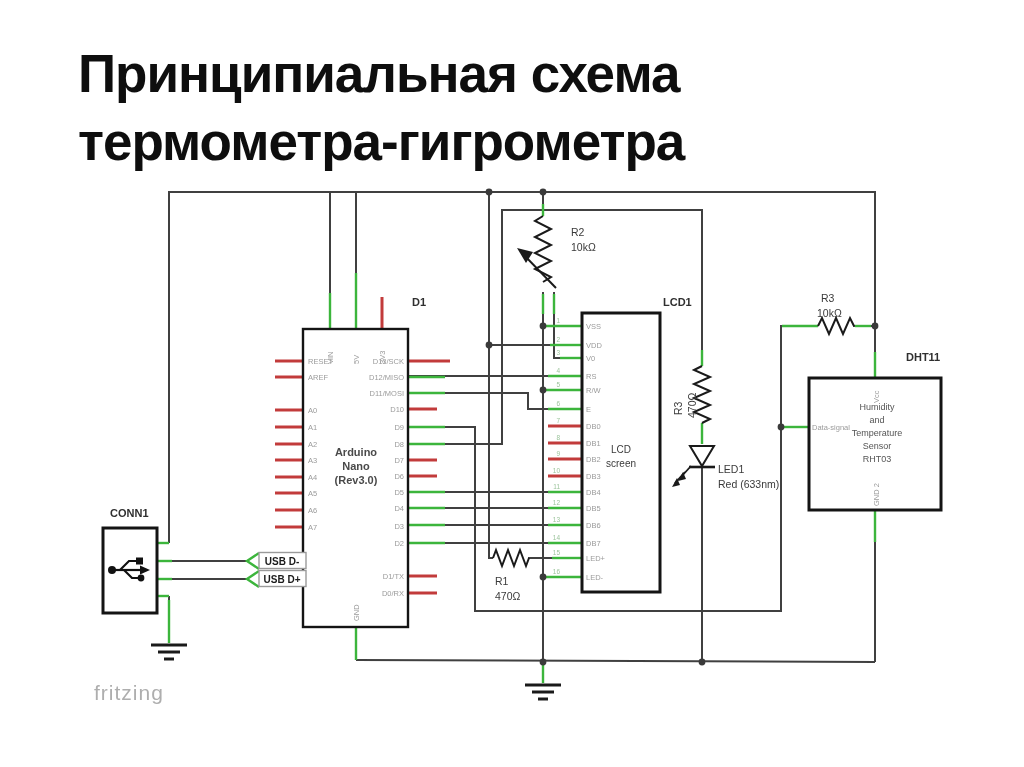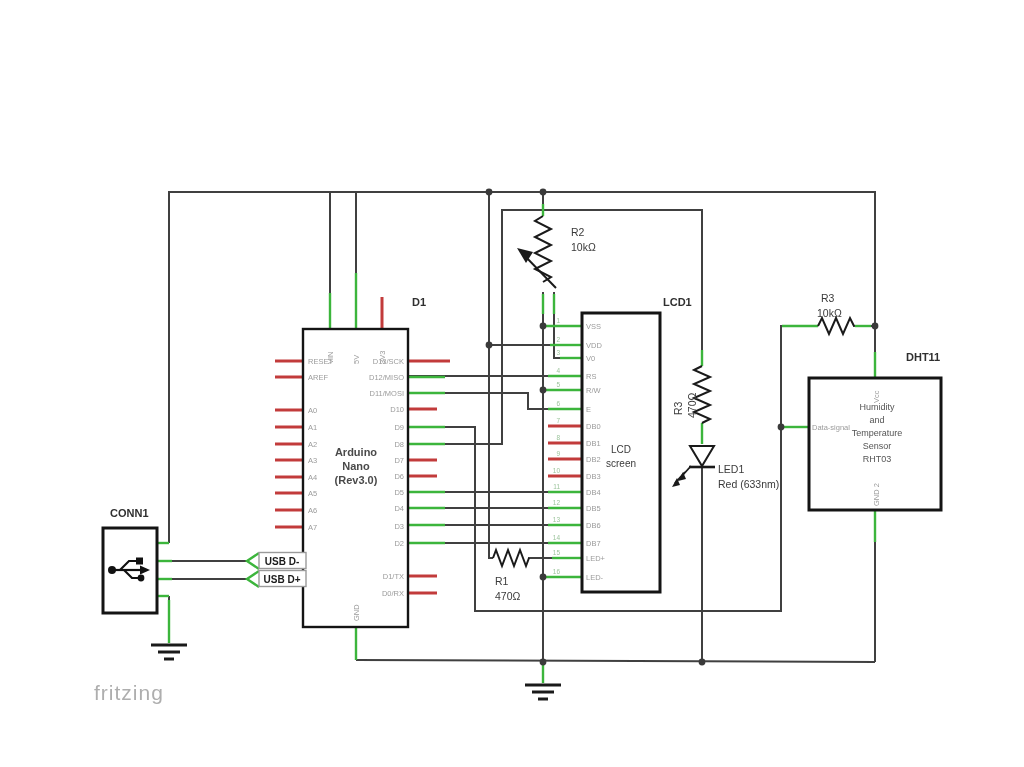--- a/index.html
+++ b/index.html
@@ -16,20 +16,24 @@
   .ctrlbl{font-size:11px;font-weight:bold;fill:#4a4a4a;}
   .ctrlbl2{font-size:10px;fill:#3a3a3a;}
   .dhtlbl{font-size:9px;fill:#555;}
   .usblbl{font-size:10px;font-weight:bold;fill:#1a1a1a;}
   .fritz{font-size:21px;fill:#aeaeae;letter-spacing:1px;}
 </style>
 </head>
 <body>
 
 <div class="slide">
+  <div class="title">
+    <span>Принципиальная схема</span>
+    <span>термометра-гигрометра</span>
+  </div>
 
   <svg width="1024" height="767" viewBox="0 0 1024 767" style="position:absolute;left:0;top:0;">
 
     <g stroke="#404040" stroke-width="2" fill="none">
 
       <polyline points="169,543 169,192 875,192 875,355"></polyline>
 
       <line x1="330" y1="192" x2="330" y2="295"></line>
       <line x1="356" y1="192" x2="356" y2="275"></line>
 

